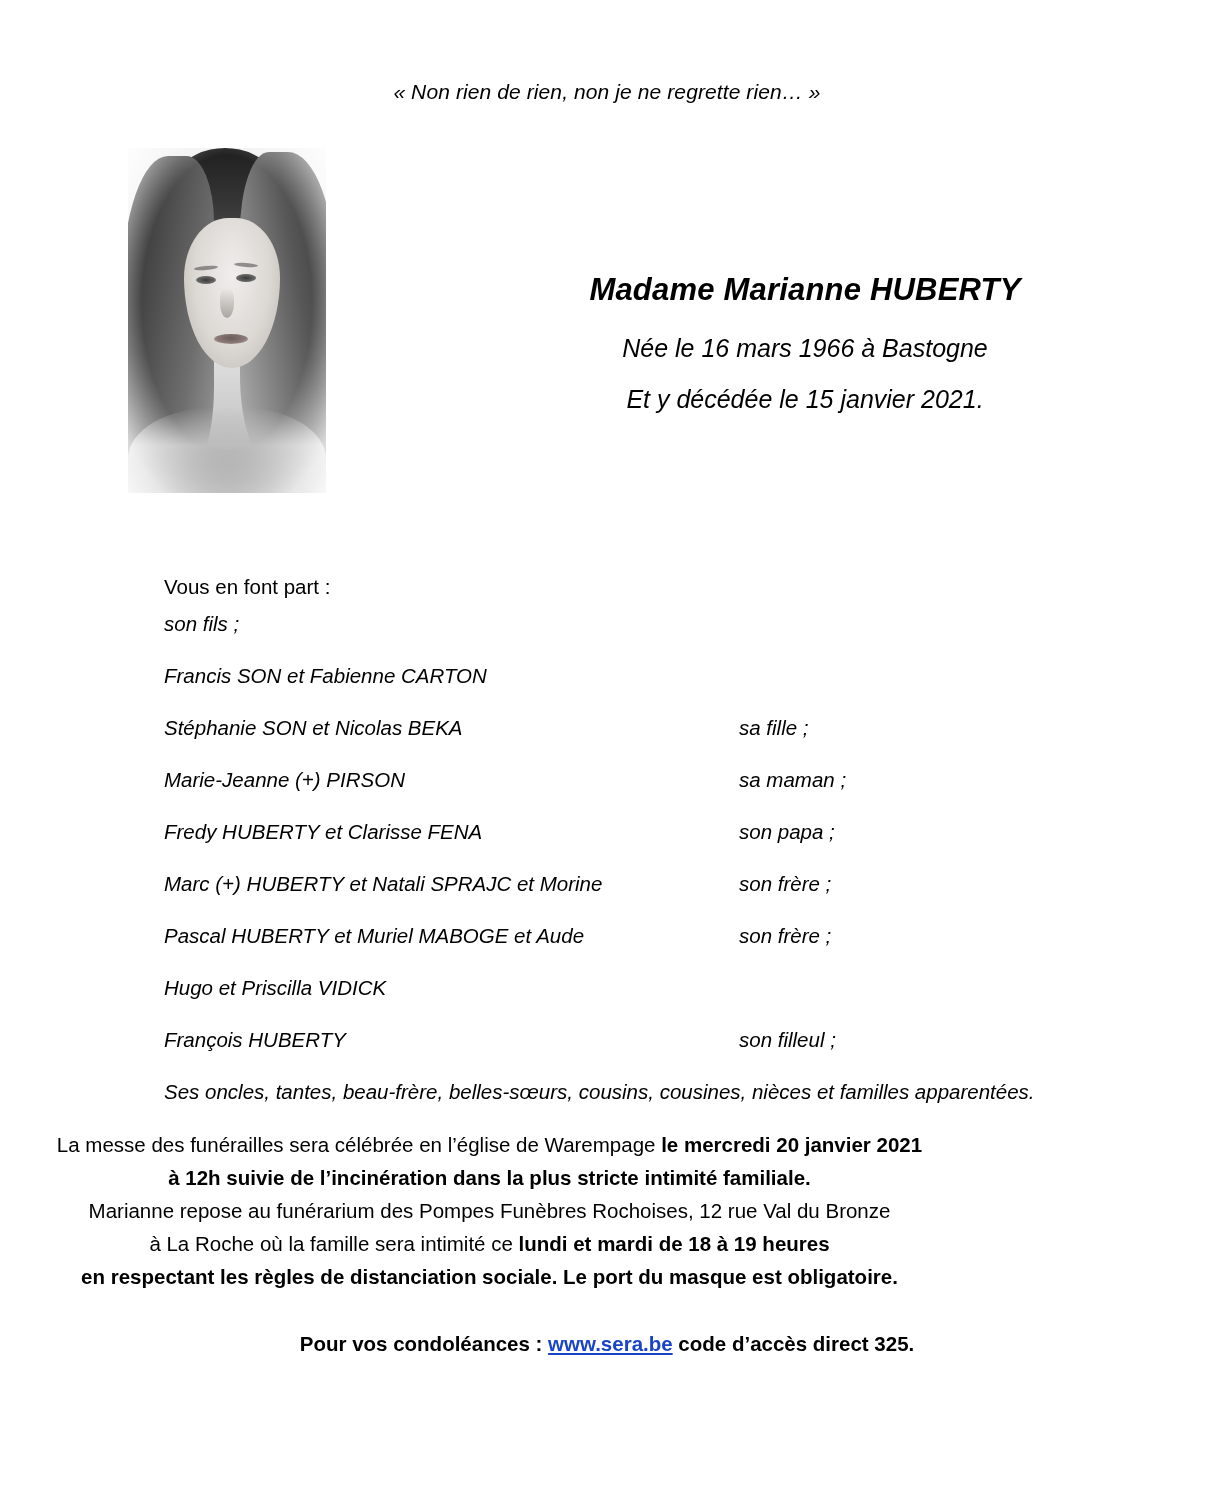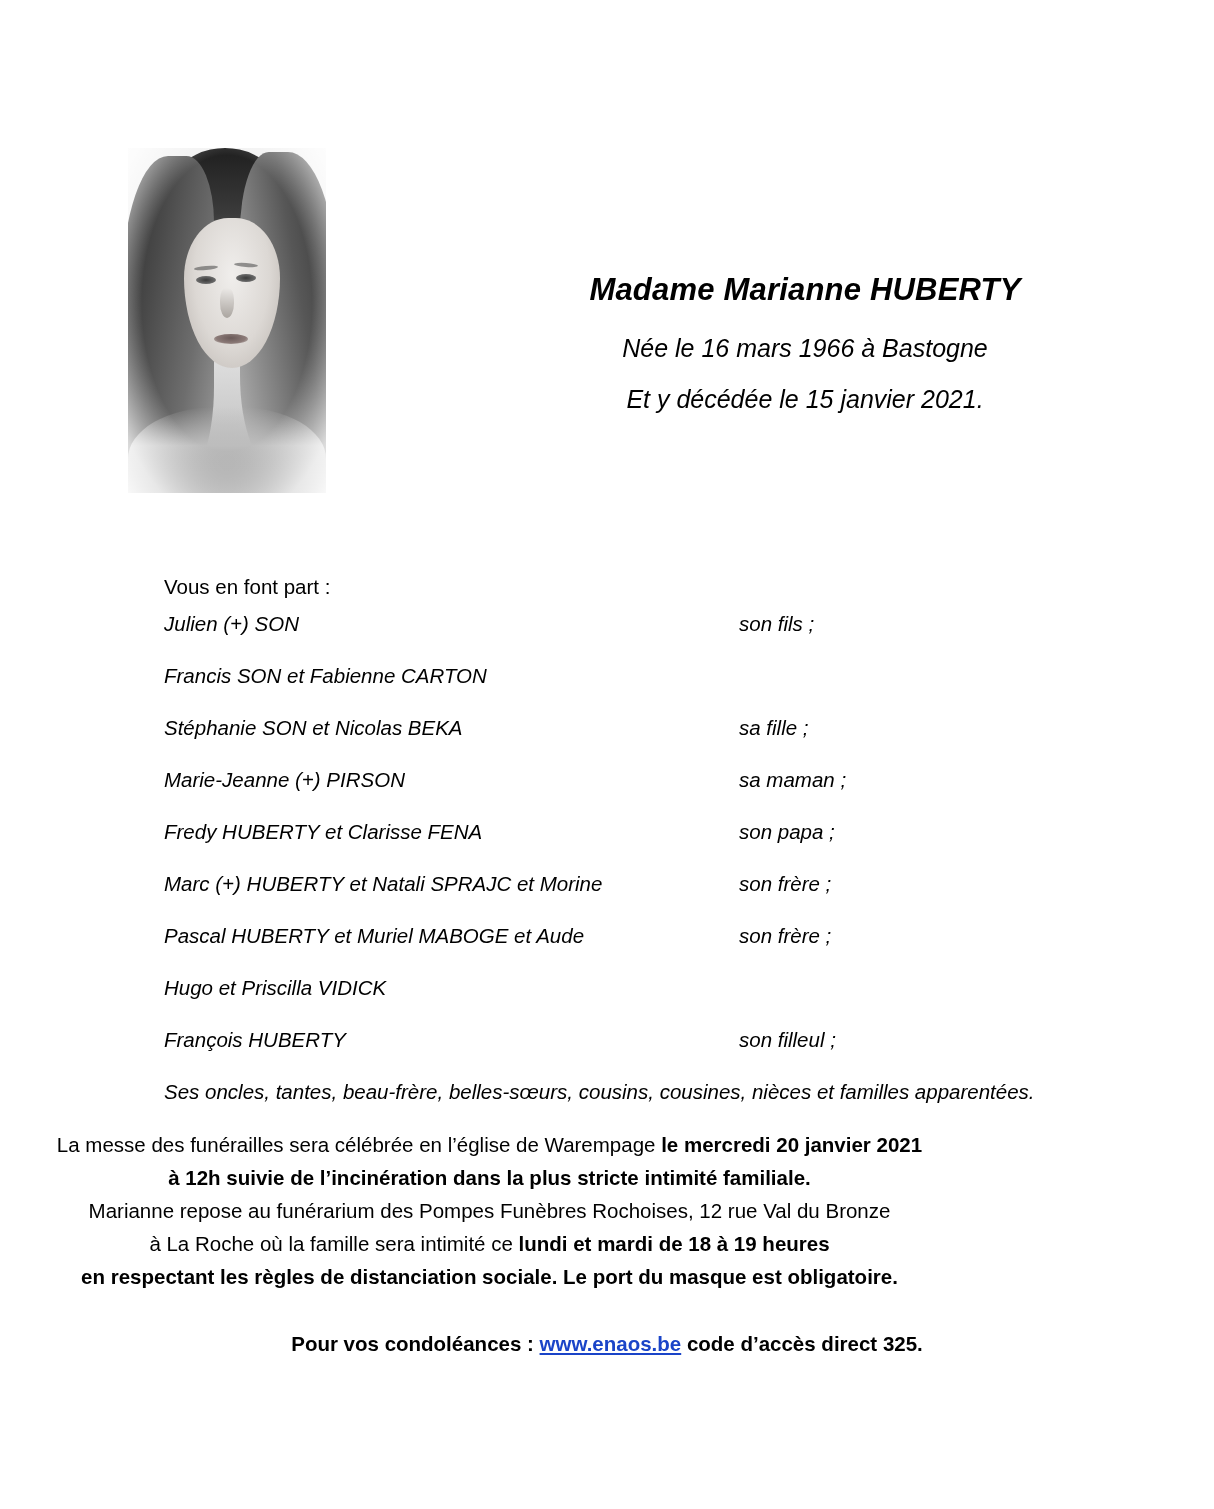--- a/index.html
+++ b/index.html
@@ -216,20 +216,21 @@
   .condolences a {
     color: #1a44c8;
     text-decoration: underline;
   }
 </style>
 </head>
 <body>
 
 <div class="page">
 
+  <div class="epigraph">« Non rien de rien, non je ne regrette rien… »</div>
 
   <div class="portrait-wrap">
     <div class="portrait">
       <div class="ph-bg"></div>
       <div class="ph-hair-top"></div>
       <div class="ph-hair-left"></div>
       <div class="ph-hair-right"></div>
       <div class="ph-face"></div>
       <div class="ph-brow-l"></div>
       <div class="ph-brow-r"></div>
@@ -245,21 +246,20 @@
   <div class="deceased">
     <div class="deceased-name">Madame Marianne HUBERTY</div>
     <div class="deceased-line">Née le 16 mars 1966 à Bastogne</div>
     <div class="deceased-line">Et y décédée le 15 janvier 2021.</div>
   </div>
 
   <div class="intro">Vous en font part :</div>
 
   <div class="family">
     <div class="family-row">
-      <span class="fam-name">Julien (+) SON</span>
       <span class="fam-rel">son fils ;</span>
     </div>
     <div class="family-row">
       <span class="fam-name">Francis SON et Fabienne CARTON</span>
       <span class="fam-rel"></span>
     </div>
     <div class="family-row">
       <span class="fam-name">Stéphanie SON et Nicolas BEKA</span>
       <span class="fam-rel">sa fille ;</span>
     </div>
@@ -301,16 +301,16 @@
     <div>Marianne repose au funérarium des Pompes Funèbres Rochoises, 12 rue Val du Bronze</div>
     <div>
       <span>à La Roche où la famille sera intimité ce </span><b>lundi et mardi de 18 à 19 heures</b>
     </div>
     <div>
       <b>en respectant les règles de distanciation sociale. Le port du masque est obligatoire.</b>
     </div>
   </div>
 
   <div class="condolences">
-    <span>Pour vos condoléances : </span><a href="#">www.enaos.be</a><span> code d’accès direct 325.</span>
+    <span>Pour vos condoléances : </span><a href="#">www.sera.be</a><span> code d’accès direct 325.</span>
   </div>
 
 </div>
 
 </body></html>

